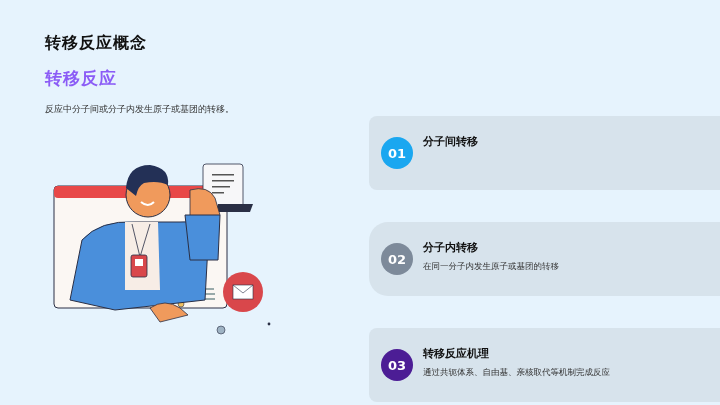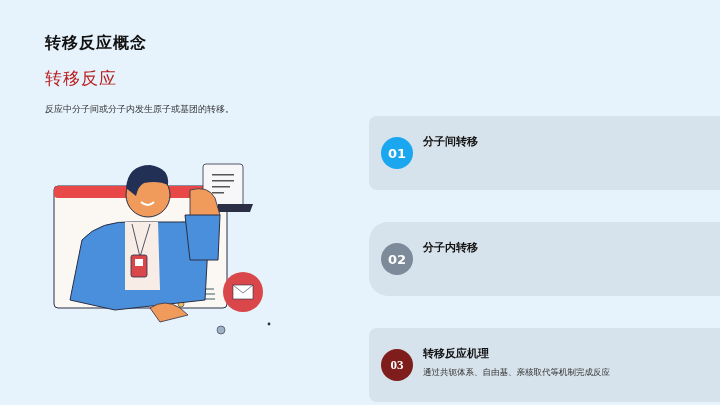--- a/index.html
+++ b/index.html
@@ -8,21 +8,21 @@
     background:#e6f3fd;
     font-family:"DejaVu Sans", "Liberation Sans", sans-serif;
     position:relative;
   }
   .title {
     position:absolute; left:45px; top:33px;
     font-size:16px; font-weight:bold; color:#111; letter-spacing:1px;
   }
   .subtitle {
     position:absolute; left:45px; top:67px;
-    font-size:17px; font-weight:normal; color:#b91c1c; letter-spacing:1px;
+    font-size:17px; font-weight:bold; color:#8b5cf6; letter-spacing:1px;
   }
   .desc {
     position:absolute; left:45px; top:103px;
     font-size:9px; color:#333;
   }
   .illus { position:absolute; left:40px; top:150px; width:240px; height:200px; }
   .card {
     position:absolute; left:369px; width:370px; height:74px;
     background:#d7e3ec; border-radius:8px;margin-top:40px;
   }
@@ -93,19 +93,20 @@
 </div>
 
 <div class="card" style="top:76px;">
   <div class="badge" style="background:#1aa7f0;">01</div>
   <div class="card-title">分子间转移</div>
 </div>
 
 <div class="card" style="top:182px;border-radius:19px;">
   <div class="badge" style="background:#7d8a9a;">02</div>
   <div class="card-title">分子内转移</div>
+  <div class="card-desc">在同一分子内发生原子或基团的转移</div>
 </div>
 
 <div class="card" style="top:288px;">
-  <div class="badge" style="background:#7f1d1d;font-family:Liberation Serif, serif;">03</div>
+  <div class="badge" style="background:#4c1d95;">03</div>
   <div class="card-title">转移反应机理</div>
   <div class="card-desc">通过共轭体系、自由基、亲核取代等机制完成反应</div>
 </div>
 
 </body></html>

